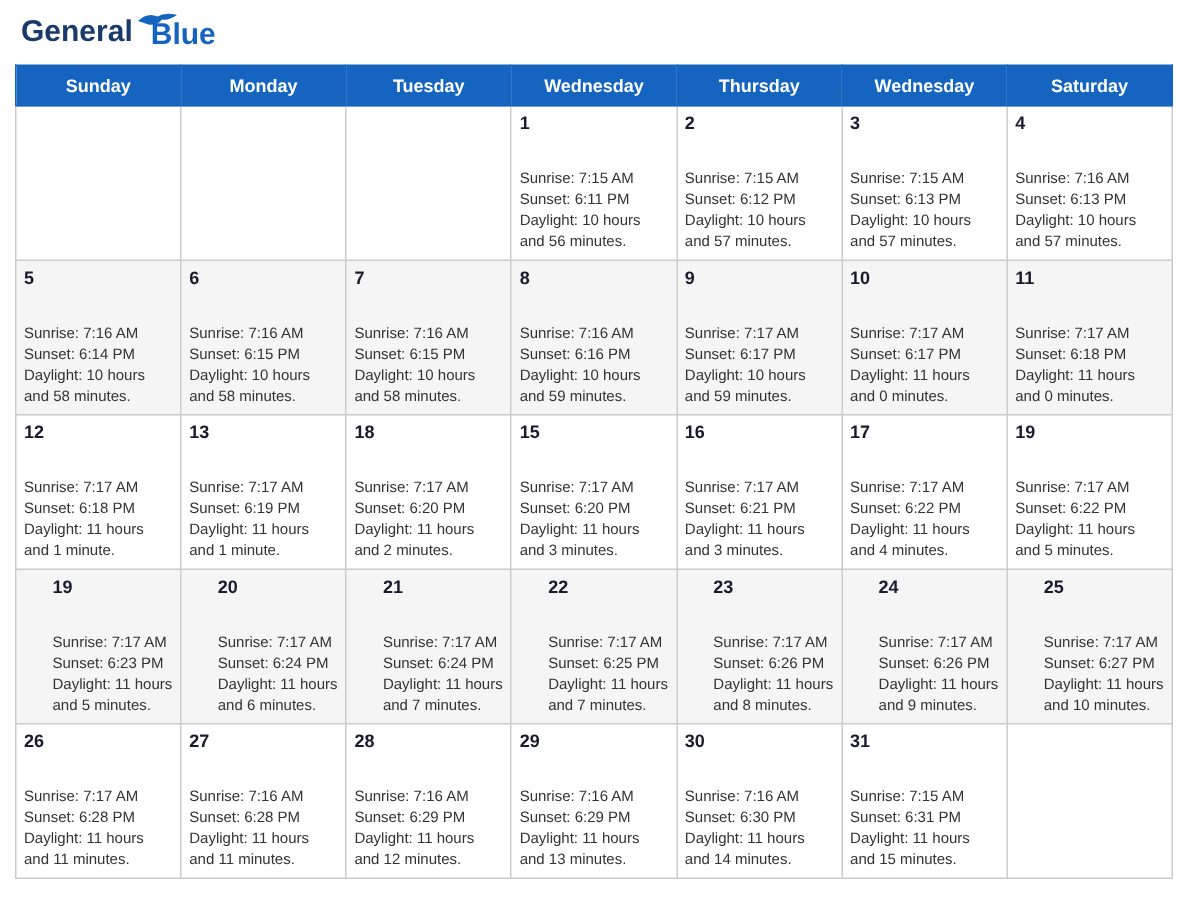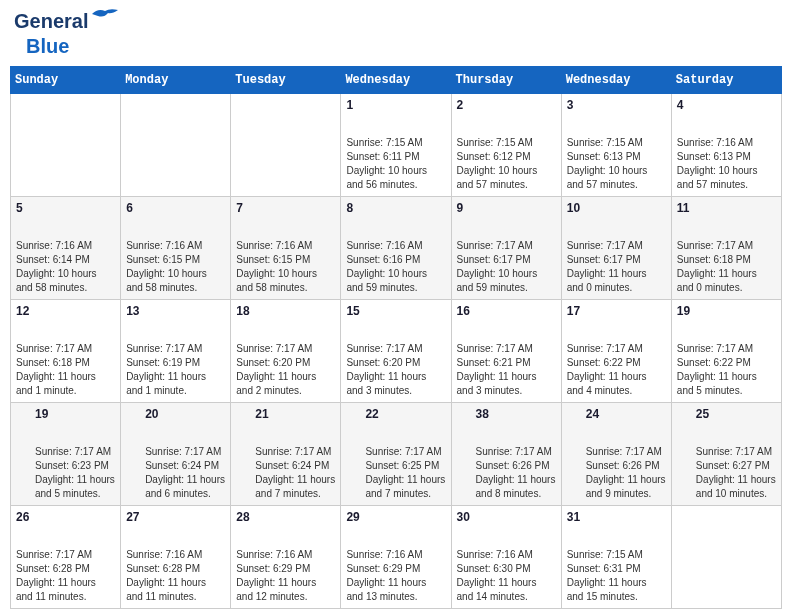--- a/index.html
+++ b/index.html
@@ -12,21 +12,21 @@
     }
     .header {
       display: flex;
       justify-content: space-between;
       align-items: flex-start;
       margin-bottom: 8px;
       padding: 0 4px;
     }
     .logo {
       display: flex;
-      flex-direction: column;
+      flex-direction: row;
       align-items: flex-start;
     }
     .title-block {
       text-align: right;
     }
     .month-title {
       font-size: 32px;
       font-weight: bold;
       color: #1a1a2e;
       line-height: 1.1;
@@ -40,23 +40,22 @@
       width: 100%;
       border-collapse: collapse;
       border: 1px solid #ccc;
     }
     .calendar th {
       background: #1565c0;
       color: #fff;
       font-size: 12px;
       font-weight: bold;
       padding: 6px 4px;
-      text-align: left;
+      text-align: center;
       border: 1px solid #1565c0;
-      font-family: Liberation Mono, monospace;
     }
     .calendar td {
       vertical-align: top;
       border: 1px solid #ccc;
       padding: 4px 5px;
       width: 14.28%;
       min-height: 80px;
       background: #fff;
       font-size: 10.5px;
       color: #222;
@@ -220,21 +219,21 @@
         </td>
         <td>
           <span class="day-num">21</span>
           <div class="day-info">Sunrise: 7:17 AM<br>Sunset: 6:24 PM<br>Daylight: 11 hours<br>and 7 minutes.</div>
         </td>
         <td>
           <span class="day-num">22</span>
           <div class="day-info">Sunrise: 7:17 AM<br>Sunset: 6:25 PM<br>Daylight: 11 hours<br>and 7 minutes.</div>
         </td>
         <td>
-          <span class="day-num">38</span>
+          <span class="day-num">23</span>
           <div class="day-info">Sunrise: 7:17 AM<br>Sunset: 6:26 PM<br>Daylight: 11 hours<br>and 8 minutes.</div>
         </td>
         <td>
           <span class="day-num">24</span>
           <div class="day-info">Sunrise: 7:17 AM<br>Sunset: 6:26 PM<br>Daylight: 11 hours<br>and 9 minutes.</div>
         </td>
         <td>
           <span class="day-num">25</span>
           <div class="day-info">Sunrise: 7:17 AM<br>Sunset: 6:27 PM<br>Daylight: 11 hours<br>and 10 minutes.</div>
         </td>

